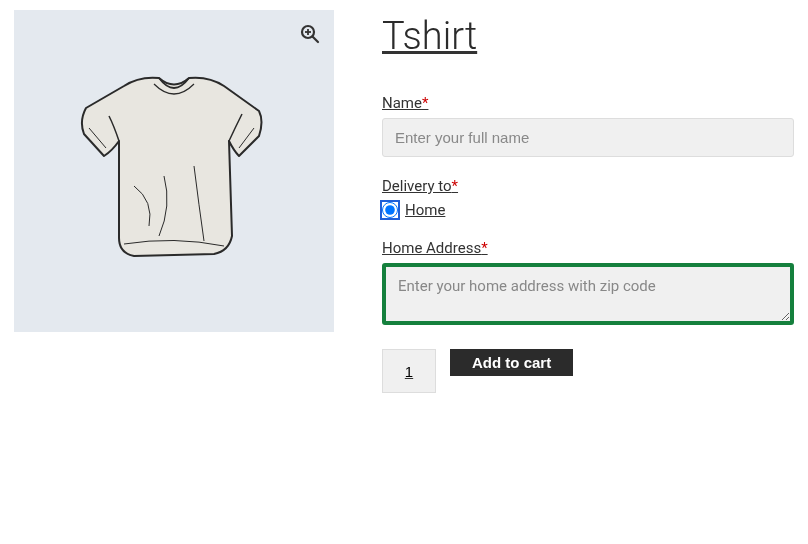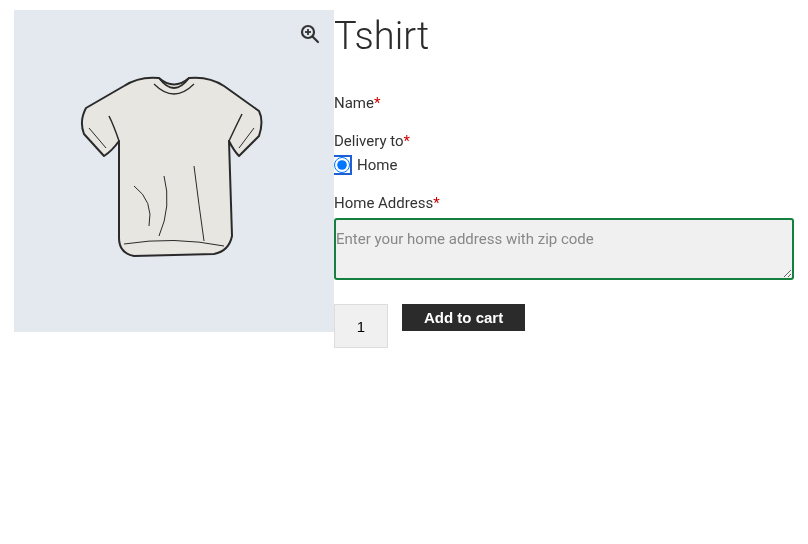--- a/index.html
+++ b/index.html
@@ -4,20 +4,22 @@
   <style>
     * { box-sizing: border-box; margin: 0; padding: 0; }
     body {
       font-family: -apple-system, BlinkMacSystemFont, "Segoe UI", Roboto, "Helvetica Neue", Arial, sans-serif;
       color: #333;
       background: #fff;
       padding: 10px 14px;
     }
     .product-page {
       display: flex;
+      gap: 48px;
+      text-decoration: underline;
     }
     .image-column {
       flex: 0 0 320px;
       position: relative;
     }
     .image-box {
       width: 320px;
       height: 322px;
       background: #e4e9ef;
       position: relative;
@@ -70,23 +72,23 @@
       border: 1px solid #ddd;
       border-radius: 3px;
       font-size: 15px;
       color: #333;
     }
     .text-input::placeholder {
       color: #888;
     }
     .textarea-input {
       width: 100%;
-      padding: 10px 0;
+      padding: 10px 12px;
       background: #f0f0f0;
-      border: 2px solid #15803d;
+      border: 4px solid #15803d;
       border-radius: 3px;
       font-size: 15px;
       color: #333;
       height: 62px;
       resize: both;
       font-family: inherit;
     }
     .textarea-input::placeholder {
       color: #888;
     }
@@ -179,20 +181,21 @@
     </div>
   </div>
 
   <div class="details-column">
     <h1 class="product-title">Tshirt</h1>
 
     <div class="field-group">
       <label class="field-label">
         <span>Name</span><span class="required">*</span>
       </label>
+      <input type="text" class="text-input" placeholder="Enter your full name" style="">
     </div>
 
     <div class="field-group">
       <label class="field-label">
         <span>Delivery to</span><span class="required">*</span>
       </label>
       <div class="radio-row">
         <input type="radio" name="delivery" id="r-home" checked="" class="focused" style="">
         <label for="r-home">Home</label>
       </div>

